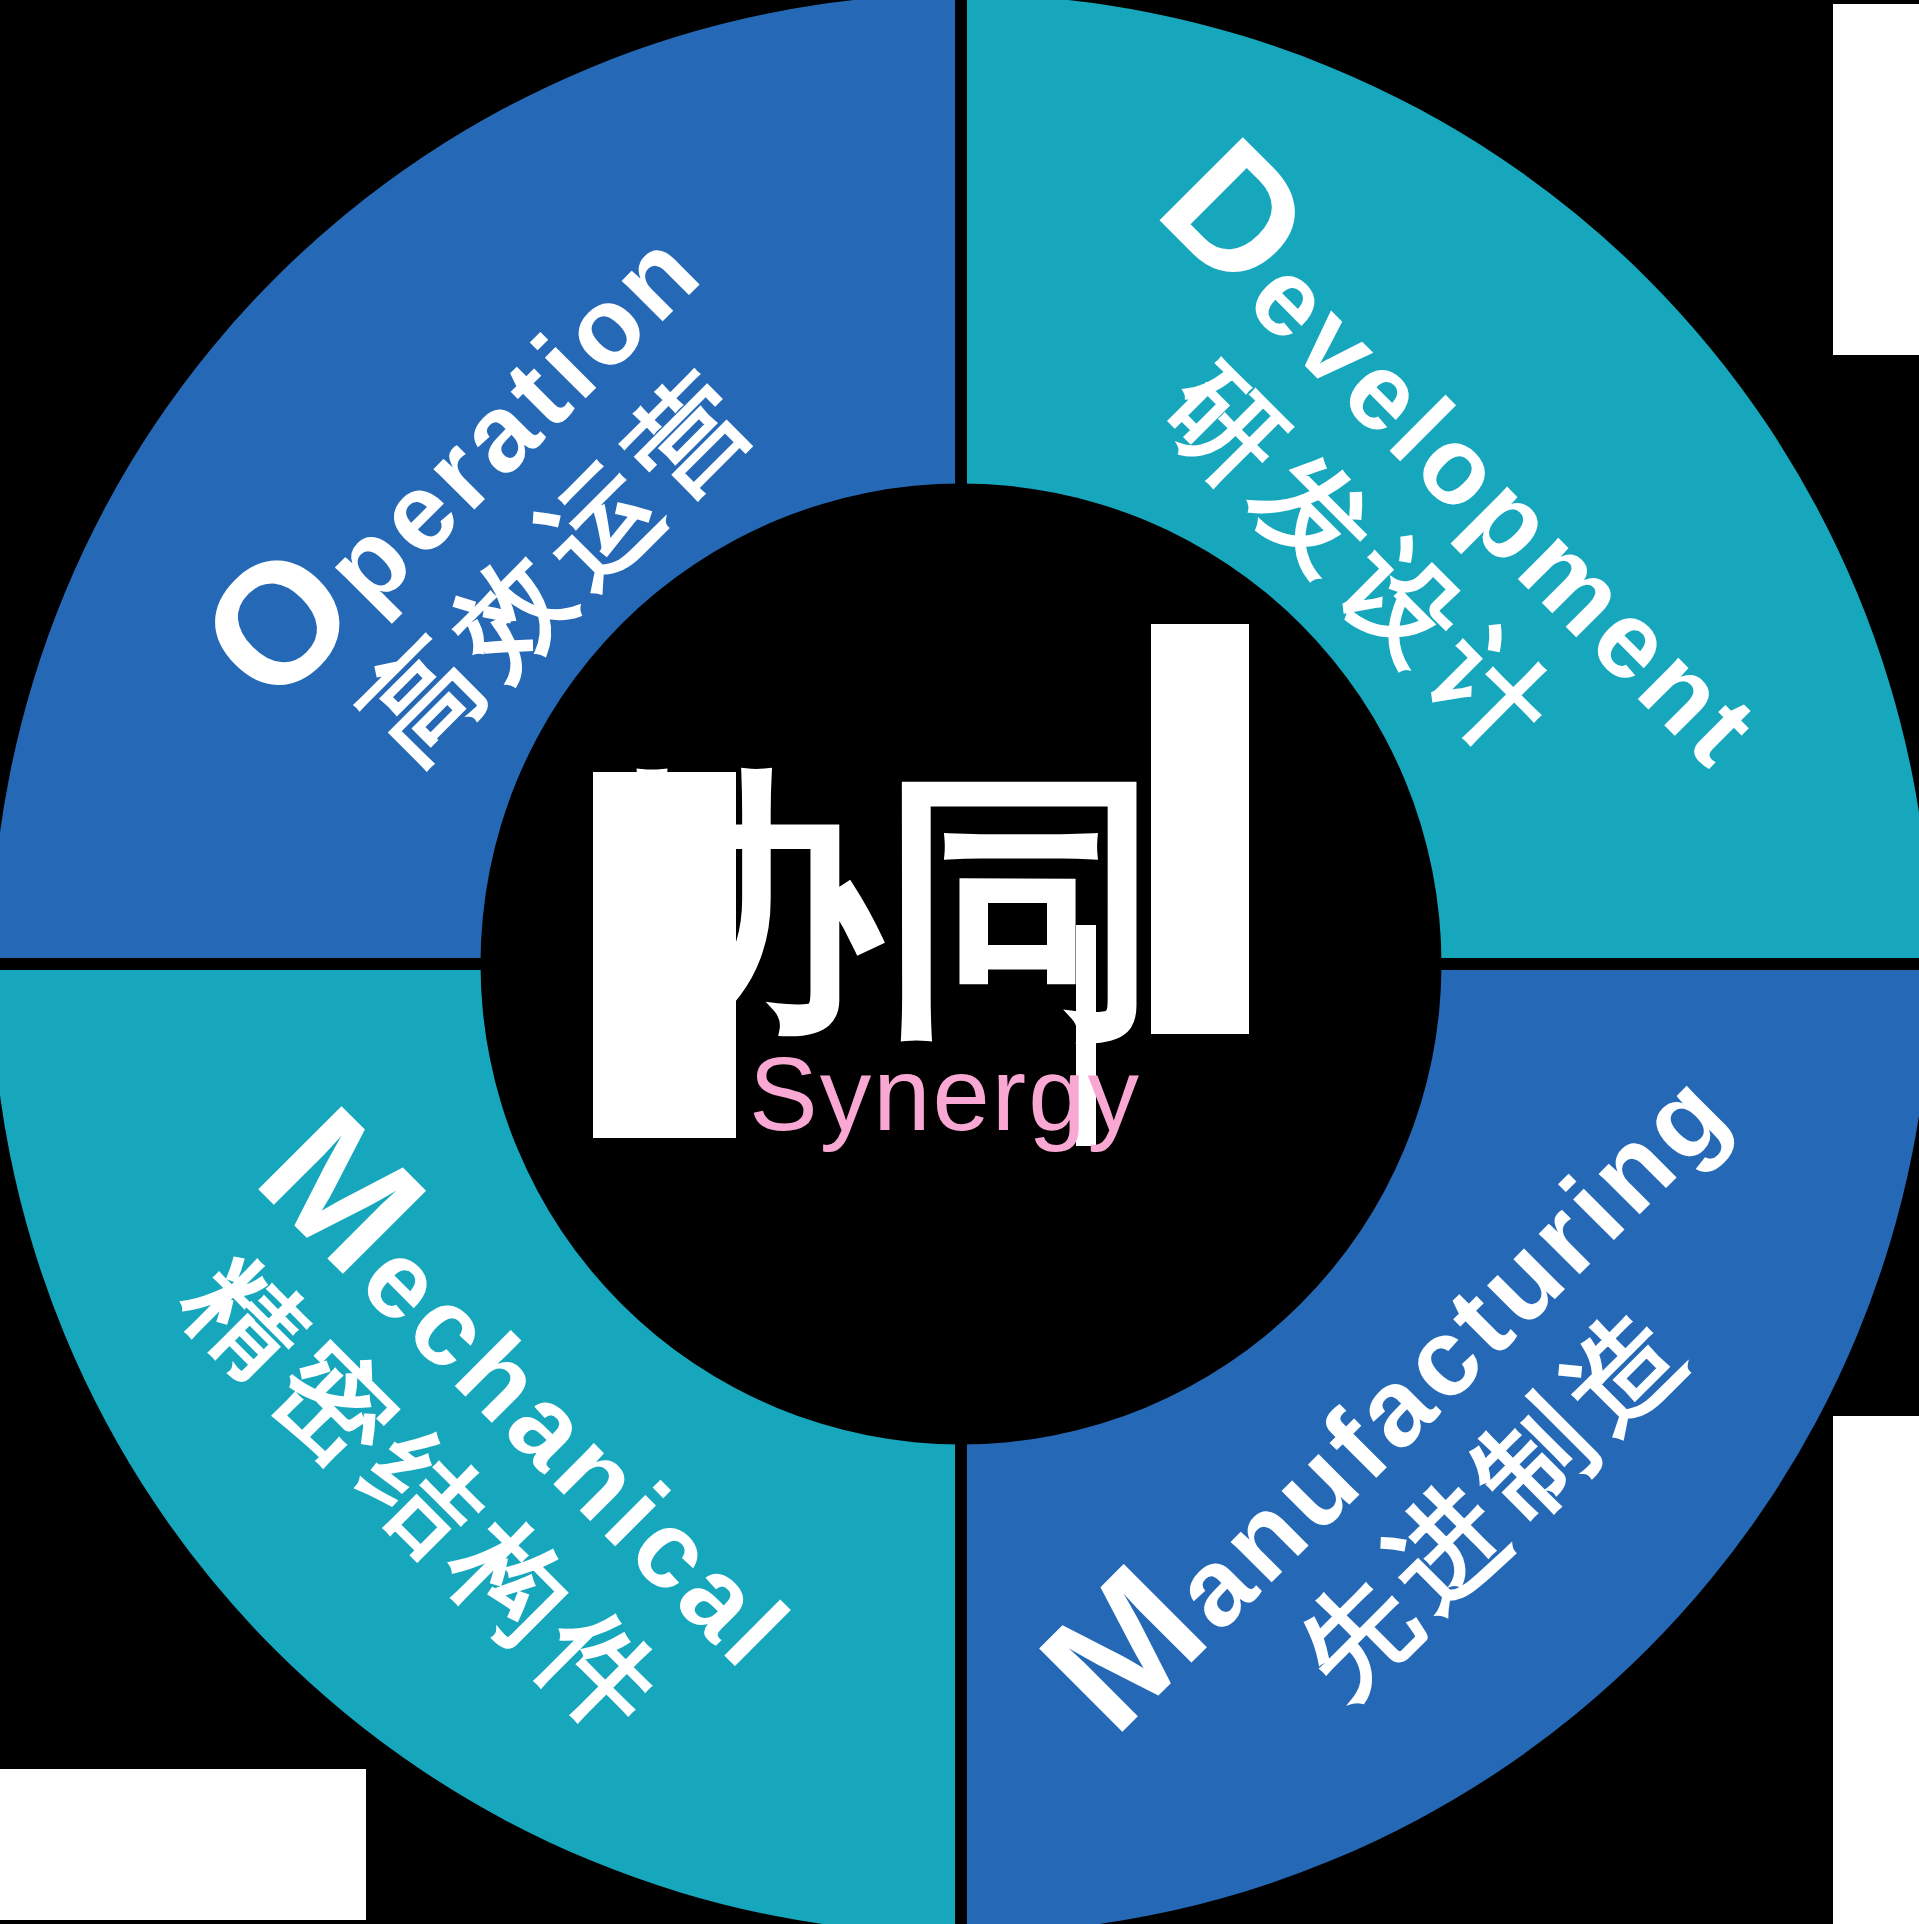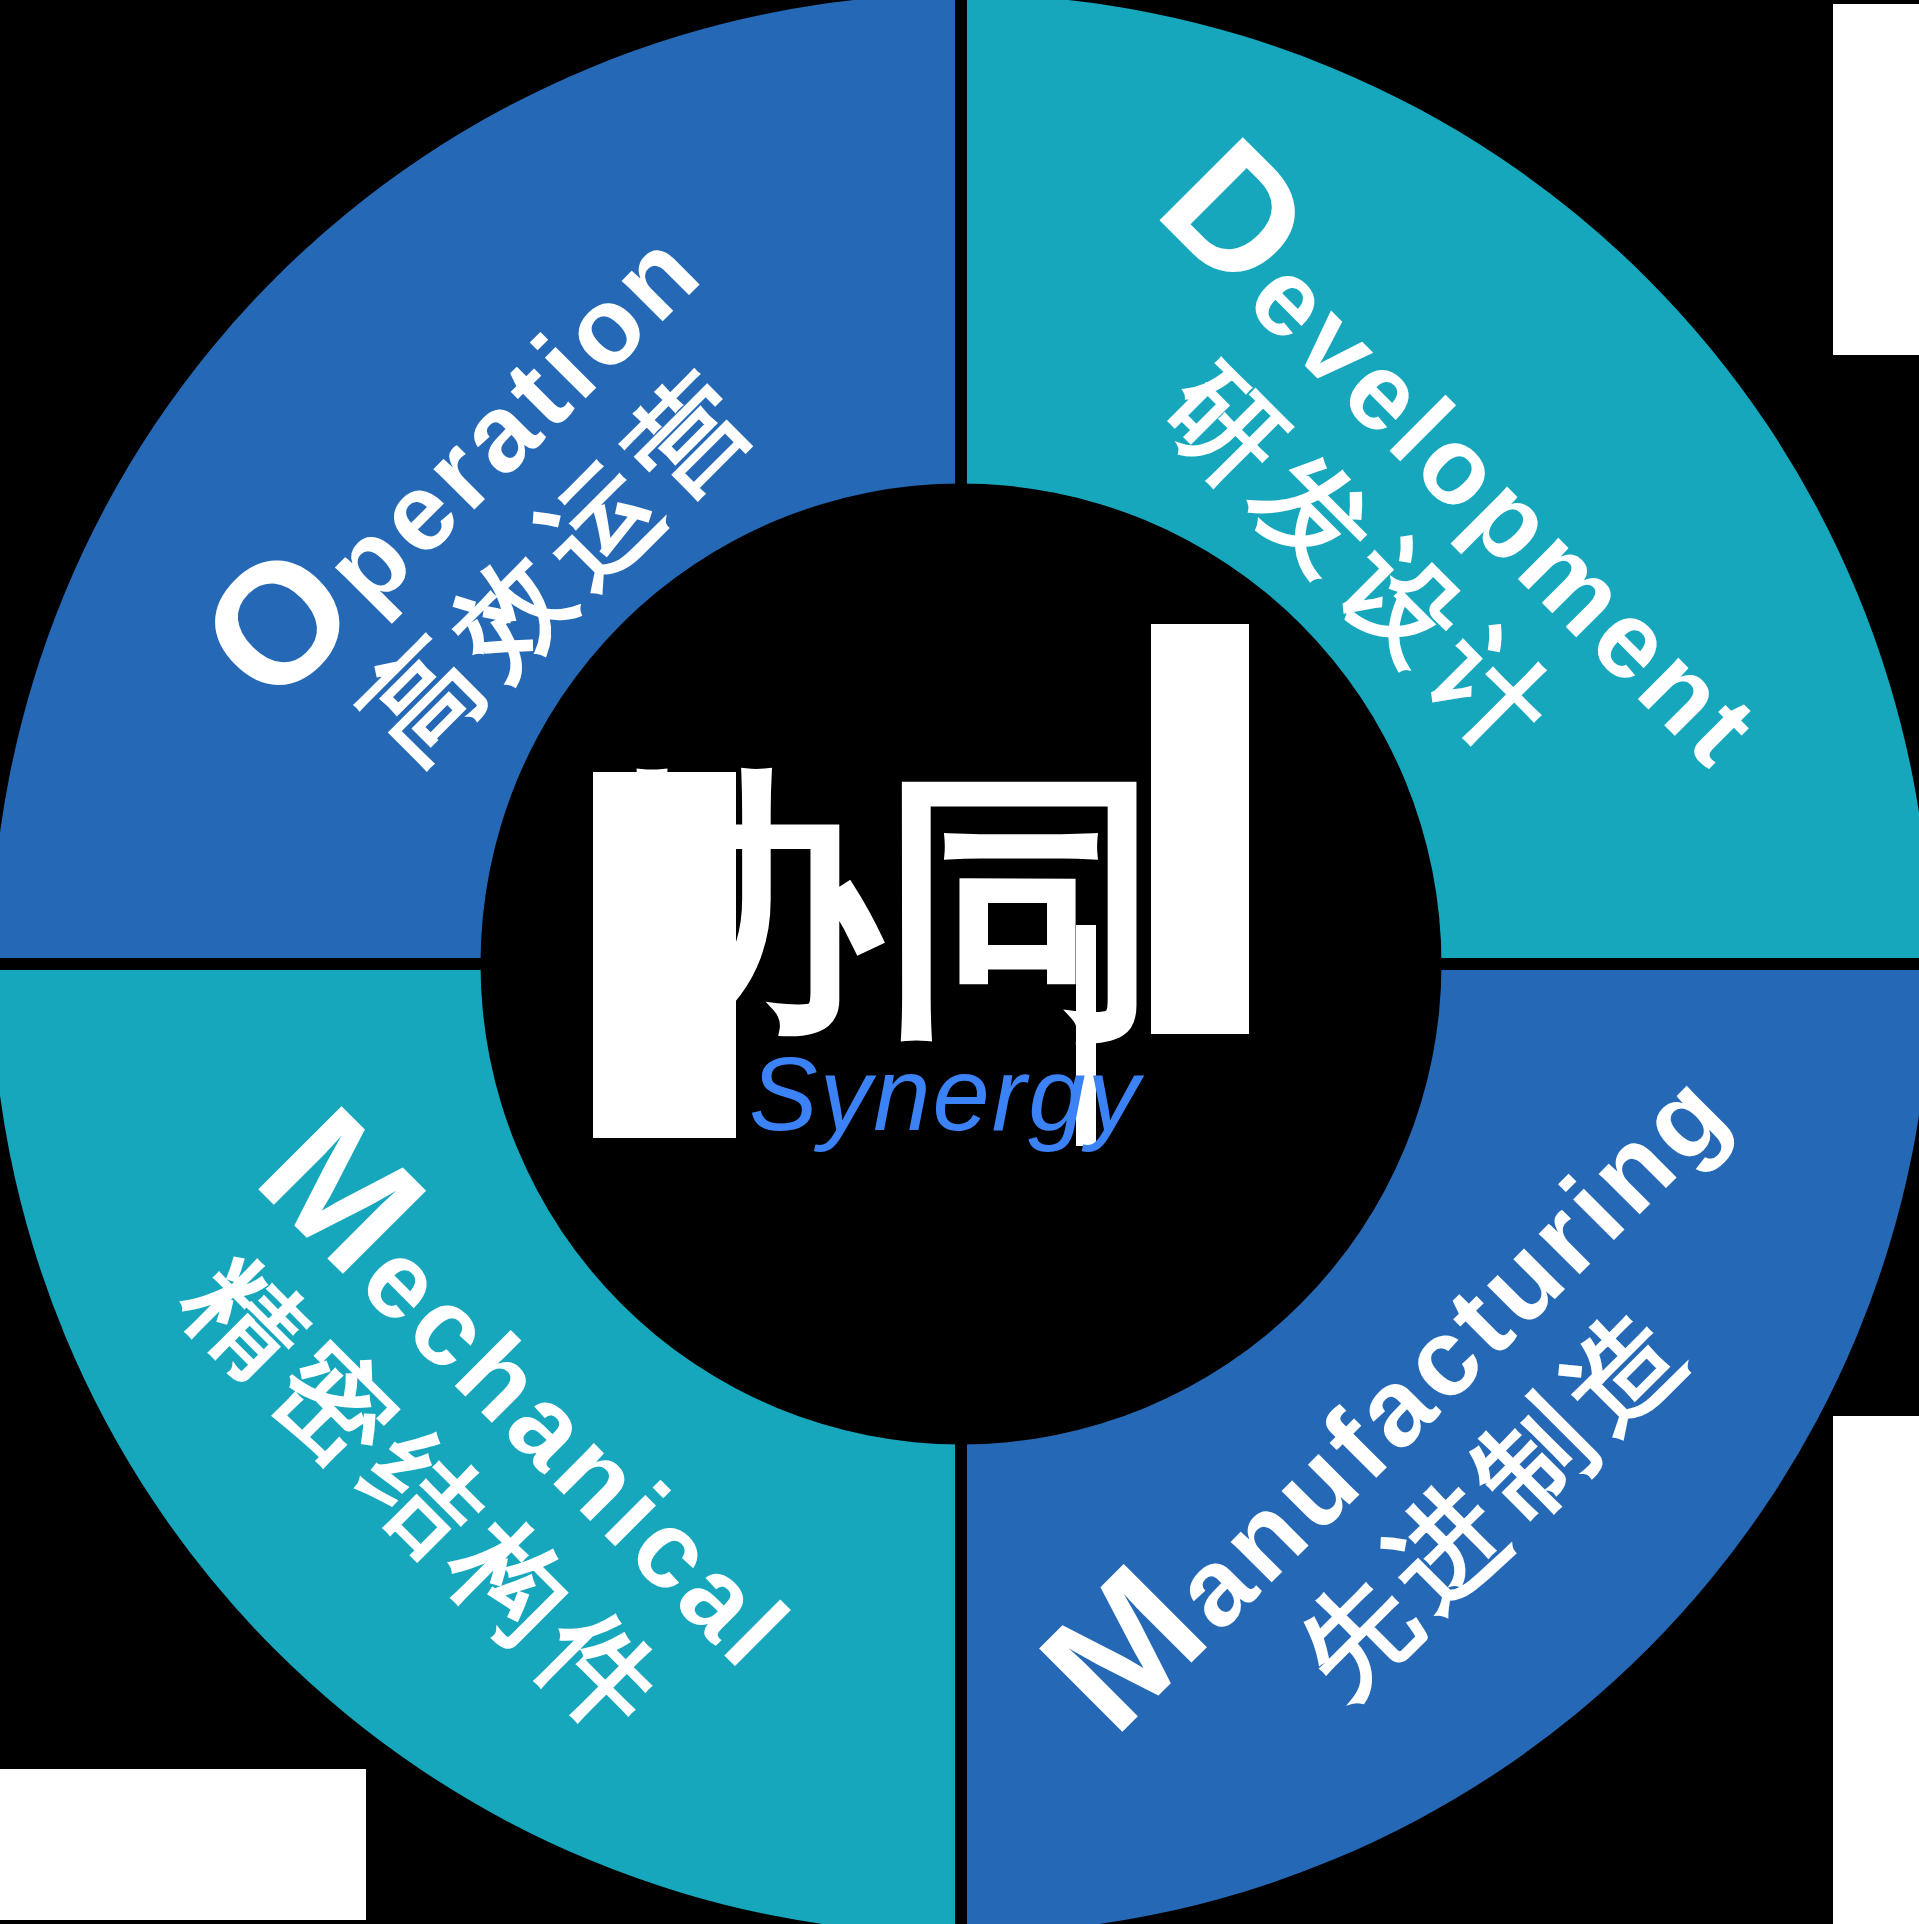--- a/index.html
+++ b/index.html
@@ -45,21 +45,21 @@
   .blk-edge-bottom-left{left:0px;top:1769px;width:366px;height:151px;}
   .center-zh{
     position:absolute;left:881px;top:907px;
     transform:translate(-50%,-50%);
     font-size:281px;font-weight:bold;color:#fff;
     line-height:1;white-space:nowrap;
   }
   .center-en{
     position:absolute;left:945px;top:1095px;
     transform:translate(-50%,-50%);
-    font-size:103px;color:#3b82f6;letter-spacing:2px;white-space:nowrap;font-style:italic;
+    font-size:103px;color:#f9a8d4;letter-spacing:2px;white-space:nowrap;
   }
 </style>
 </head>
 <body>
 
 <div class="canvas">
 
   <svg class="donut-svg" viewBox="0 0 1929 1934">
     <path d="M -9 969 A 975 975 0 0 1 966 -6 L 966 486 A 483 483 0 0 0 483 969 Z" fill="#2569b6"></path>
     <path d="M 966 -6 A 975 975 0 0 1 1941 969 L 1449 969 A 483 483 0 0 0 966 486 Z" fill="#17a7bd"></path>

